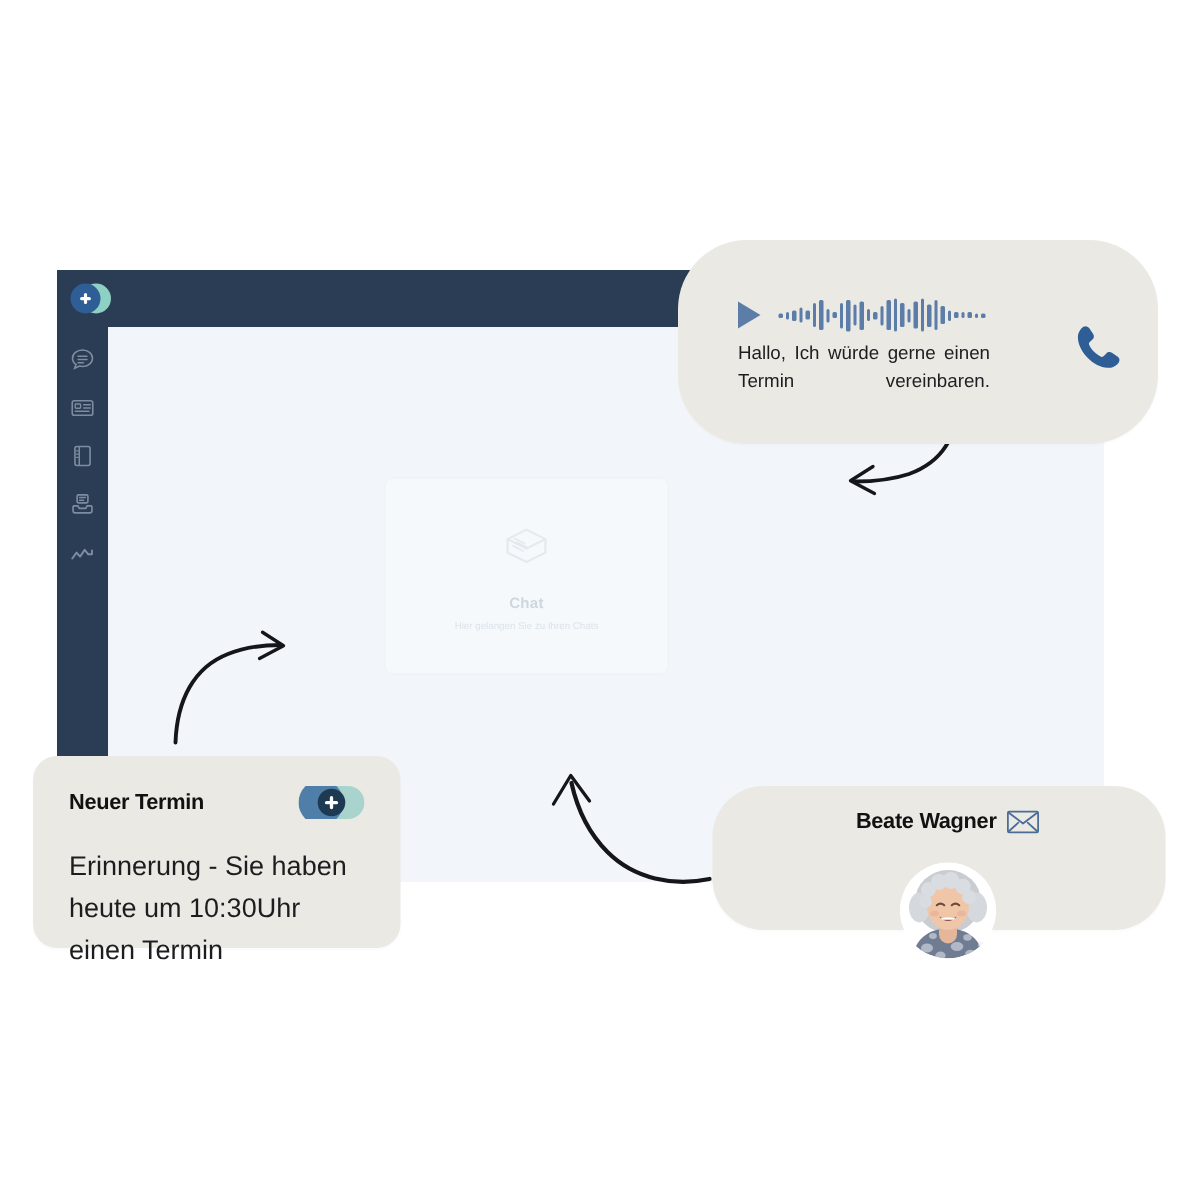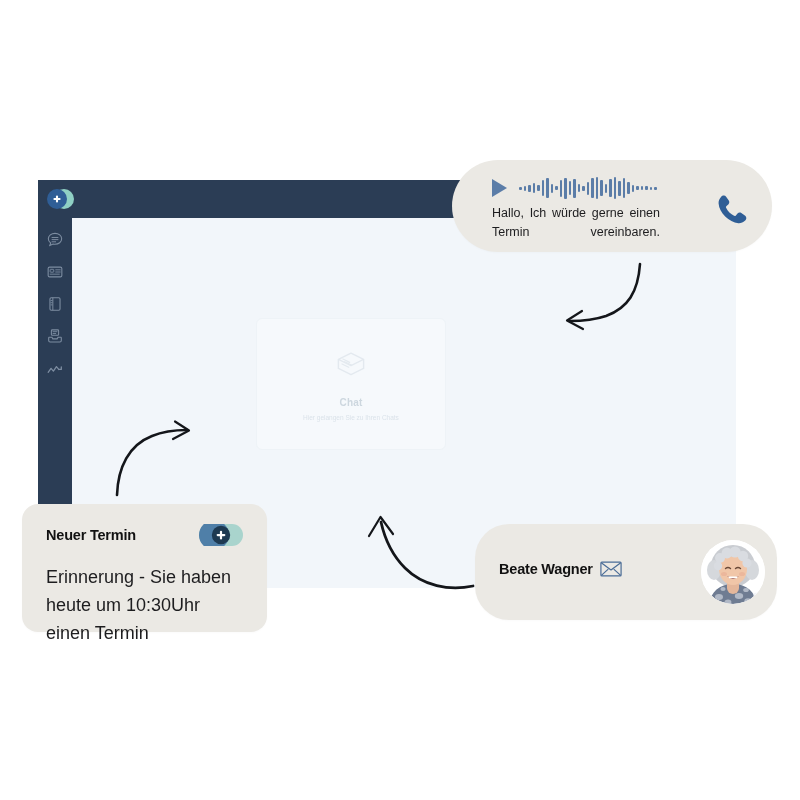--- a/index.html
+++ b/index.html
@@ -76,21 +76,21 @@
   .bubble {
     position: absolute;
     background: #ebe9e4;
     border-radius: 34px;
     box-shadow: 0 1px 2px rgba(0,0,0,.02);
   }
 
   
   #voice-card {
     left: 452px; top: 160px;
-    width: 320px; height: 92px;
+    width: 320px; height: 136px;
     border-radius: 46px;
     padding: 20px 22px 14px 40px;
     display: flex; align-items: center; gap: 10px;
   }
   .voice-main { flex: 1; }
   .voice-row { display: flex; align-items: center; gap: 12px; margin-bottom: 5px; }
   .play-tri {
     width: 0; height: 0;
     border-left: 15px solid #5b7da8;
     border-top: 9px solid transparent;
@@ -121,21 +121,21 @@
   .termin-title { font-size: 14.5px; font-weight: 700; color: #111; letter-spacing: -.2px; }
   .termin-toggle { width: 44px; height: 22px; }
   .termin-body { font-size: 18px; color: #1d1d1f; line-height: 1.55; }
 
   
   #wagner-card {
     left: 475px; top: 524px;
     width: 302px; height: 96px;
     border-radius: 34px;
     padding: 16px 12px 16px 24px;
-    display: flex; align-items: center; gap: 12px;
+    display: flex; align-items: center; gap: 12px; flex-direction: column;
   }
   .wagner-main { flex: 1; }
   .wagner-head { display: flex; align-items: center; gap: 7px; margin-bottom: 7px; }
   .wagner-name { font-size: 14.5px; font-weight: 700; color: #111; letter-spacing: -.2px; }
   .mail-ico { color: #4a6c96; }
   .mail-ico svg { width: 22px; height: 16px; display: block; }
   .wagner-body { font-size: 12.5px; color: #1d1d1f; line-height: 1.5; }
   .avatar {
     flex: none; width: 64px; height: 64px; border-radius: 50%;
     overflow: hidden; background: #fff;

